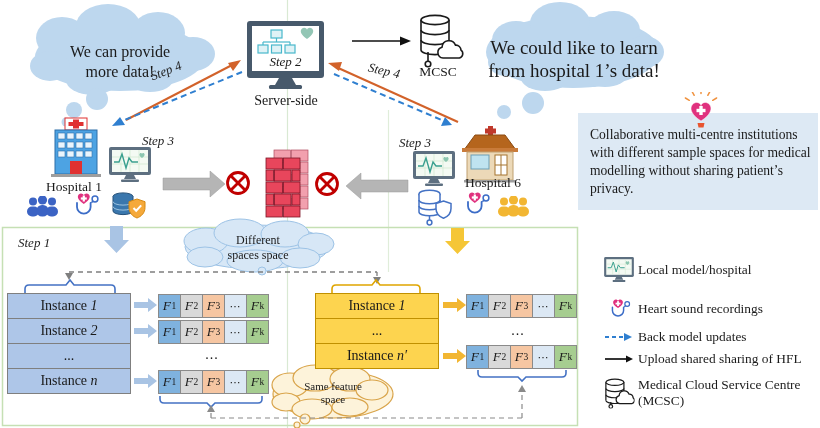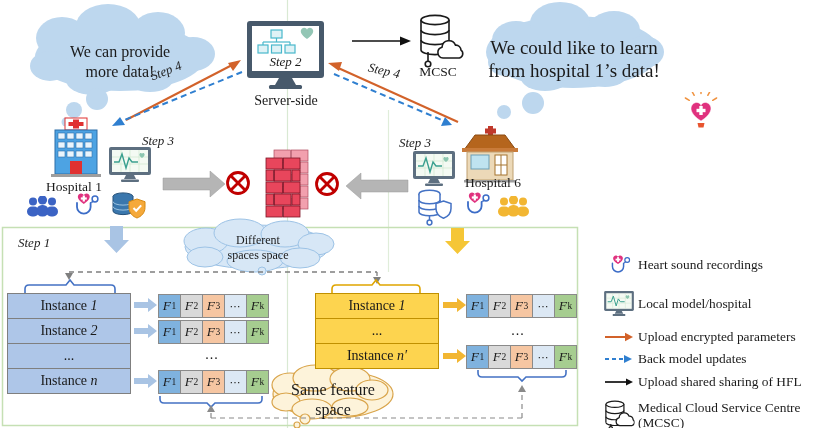--- a/index.html
+++ b/index.html
@@ -275,40 +275,43 @@
 <div class="txt steplab center" style="left:138px;top:63px;width:56px;transform:rotate(-21deg);">Step 4</div>
 <div class="txt steplab center" style="left:356px;top:63px;width:56px;transform:rotate(13deg);">Step 4</div>
 <div class="txt steplab center" style="left:132px;top:133px;width:52px;">Step 3</div>
 <div class="txt steplab center" style="left:389px;top:135px;width:52px;">Step 3</div>
 <div class="txt it center" style="left:252px;top:54px;width:67px;font-size:13px;">Step 2</div>
 <div class="txt center" style="left:244px;top:92px;width:84px;font-size:14px;">Server-side</div>
 <div class="txt center" style="left:411px;top:64px;width:54px;font-size:13.5px;">MCSC</div>
 <div class="txt center" style="left:37px;top:179px;width:74px;font-size:13.5px;">Hospital 1</div>
 <div class="txt center" style="left:454px;top:175px;width:78px;font-size:13.5px;">Hospital 6</div>
 
+<div id="note-box">
+  <div class="nb-text">Collaborative multi-centre institutions with different sample spaces for medical modelling without sharing patient’s privacy.</div>
+</div>
 <span class="icon-abs" style="left:681px;top:92px;"><svg width="40" height="40" viewBox="0 0 40 40">
         <g stroke="#f0923f" stroke-width="1.5" stroke-linecap="round">
           <line x1="4.4" y1="6" x2="8.3" y2="8.3"></line>
           <line x1="11" y1="-0.6" x2="13.2" y2="3.3"></line>
           <line x1="20" y1="-2" x2="20" y2="1.5"></line>
           <line x1="29" y1="-0.6" x2="26.8" y2="3.3"></line>
           <line x1="35.6" y1="6" x2="31.7" y2="8.3"></line>
         </g>
         <path d="M20,29 C10.5,23 8,16.5 11.5,12.5 C14.7,9 19,10.4 20,13.6 C21,10.4 25.3,9 28.5,12.5 C32,16.5 29.5,23 20,29 Z" fill="#e0317e" stroke="#fff" stroke-width="0.5"></path>
         <rect x="18.3" y="14" width="3.4" height="9" fill="#fff"></rect>
         <rect x="15.5" y="16.8" width="9" height="3.4" fill="#fff"></rect>
         <path d="M16.5,31 h7 l-1,4.5 h-5 z" fill="#e8542e"></path>
       </svg></span>
 
 <div class="txt steplab" style="left:18px;top:235px;">Step 1</div>
 <div class="txt center" style="left:194px;top:233px;width:128px;font-size:12px;">
   <span style="display:block">Different</span>
   <span style="display:block">spaces space</span>
 </div>
-<div class="txt center" style="left:283px;top:380px;width:100px;font-size:16px;">
+<div class="txt center" style="left:283px;top:380px;width:100px;font-size:11px;">
   <span style="display:block">Same feature</span>
   <span style="display:block">space</span>
 </div>
 
 <div class="inst-table left" style="left:7px;top:293px;">
       <div class="inst-row">Instance&nbsp;<i>1</i></div>
       <div class="inst-row">Instance&nbsp;<i>2</i></div>
       <div class="inst-row">...</div>
       <div class="inst-row">Instance&nbsp;<i>n</i></div>
     </div>
@@ -498,33 +501,20 @@
 <span class="icon-abs" style="left:497px;top:196px;"><svg width="33" height="21" viewBox="0 0 33 21" fill="#f2b632">
         <circle cx="7" cy="5.5" r="4"></circle>
         <circle cx="16.5" cy="4" r="4.6"></circle>
         <circle cx="26" cy="5.5" r="4"></circle>
         <rect x="1" y="10.5" width="12" height="10" rx="5"></rect>
         <rect x="10.5" y="9" width="12" height="11.5" rx="5.5"></rect>
         <rect x="20" y="10.5" width="12" height="10" rx="5"></rect>
       </svg></span>
 
 <div id="legend">
-      <div class="lg-row">
-        <span class="lg-ic sc80">
-          <svg width="28" height="27" viewBox="0 0 28 27">
-            <path d="M6,12 v4 a6.8,6.6 0 0 0 13.6,0 v-4" fill="none" stroke="#3b6cc7" stroke-width="1.8" stroke-linecap="round"></path>
-            <circle cx="24" cy="8" r="2.9" fill="none" stroke="#3b6cc7" stroke-width="1.5"></circle>
-            <line x1="22" y1="10" x2="20.4" y2="11.8" stroke="#3b6cc7" stroke-width="1.5"></line>
-            <path d="M12.8,13 C7.2,9.4 5.7,5.8 7.7,3.6 C9.5,1.6 12,2.4 12.8,4.2 C13.6,2.4 16.1,1.6 17.9,3.6 C19.9,5.8 18.4,9.4 12.8,13 Z" fill="#e0317e"></path>
-            <rect x="11.7" y="4.5" width="2.2" height="6" fill="#fff"></rect>
-            <rect x="9.8" y="6.4" width="6" height="2.2" fill="#fff"></rect>
-          </svg>
-        </span>
-        <span class="lg-lb">Heart sound recordings</span>
-      </div>
       <div class="lg-row">
         <span class="lg-ic sc80">
           <svg width="44" height="37" viewBox="0 0 44 37">
             <rect x="1" y="1" width="42" height="28" rx="2" fill="#5d6f80"></rect>
             <rect x="4" y="4" width="36" height="22" fill="#f4faf3"></rect>
             <g stroke="#cfe6cf" stroke-width="0.7">
               <line x1="4" y1="11" x2="40" y2="11"></line>
               <line x1="4" y1="18" x2="40" y2="18"></line>
               <line x1="13" y1="4" x2="13" y2="26"></line>
               <line x1="22" y1="4" x2="22" y2="26"></line>
@@ -532,27 +522,31 @@
             </g>
             <polyline points="6,16 11,16 14,8 18,22 21,12 24,16 30,16" fill="none" stroke="#3aa08f" stroke-width="1.4"></polyline>
             <path d="M34,12 C31.4,10.2 30.8,8.4 31.8,7.4 C32.7,6.5 33.7,6.9 34,7.8 C34.3,6.9 35.3,6.5 36.2,7.4 C37.2,8.4 36.6,10.2 34,12 Z" fill="#8cc6b0"></path>
             <polygon points="18,29 26,29 28,33 16,33" fill="#5d6f80"></polygon>
             <rect x="13" y="33.5" width="18" height="2.5" rx="1" fill="#5d6f80"></rect>
           </svg>
         </span>
         <span class="lg-lb">Local model/hospital</span>
       </div>
       <div class="lg-row">
-        <span class="lg-ic">
-          <svg width="30" height="12" viewBox="0 0 30 12">
-            <line x1="1" y1="6" x2="21" y2="6" stroke="#d2622a" stroke-width="2"></line>
-            <polygon points="21,1.8 29,6 21,10.2" fill="#d2622a"></polygon>
+        <span class="lg-ic sc80">
+          <svg width="28" height="27" viewBox="0 0 28 27">
+            <path d="M6,12 v4 a6.8,6.6 0 0 0 13.6,0 v-4" fill="none" stroke="#3b6cc7" stroke-width="1.8" stroke-linecap="round"></path>
+            <circle cx="24" cy="8" r="2.9" fill="none" stroke="#3b6cc7" stroke-width="1.5"></circle>
+            <line x1="22" y1="10" x2="20.4" y2="11.8" stroke="#3b6cc7" stroke-width="1.5"></line>
+            <path d="M12.8,13 C7.2,9.4 5.7,5.8 7.7,3.6 C9.5,1.6 12,2.4 12.8,4.2 C13.6,2.4 16.1,1.6 17.9,3.6 C19.9,5.8 18.4,9.4 12.8,13 Z" fill="#e0317e"></path>
+            <rect x="11.7" y="4.5" width="2.2" height="6" fill="#fff"></rect>
+            <rect x="9.8" y="6.4" width="6" height="2.2" fill="#fff"></rect>
           </svg>
         </span>
-        <span class="lg-lb">Upload encrypted parameters</span>
+        <span class="lg-lb">Heart sound recordings</span>
       </div>
       <div class="lg-row">
         <span class="lg-ic">
           <svg width="30" height="12" viewBox="0 0 30 12">
             <line x1="1" y1="6" x2="20" y2="6" stroke="#2f7fd0" stroke-width="2" stroke-dasharray="4,3"></line>
             <polygon points="20,2 28,6 20,10" fill="#2f7fd0"></polygon>
           </svg>
         </span>
         <span class="lg-lb">Back model updates</span>
       </div>

